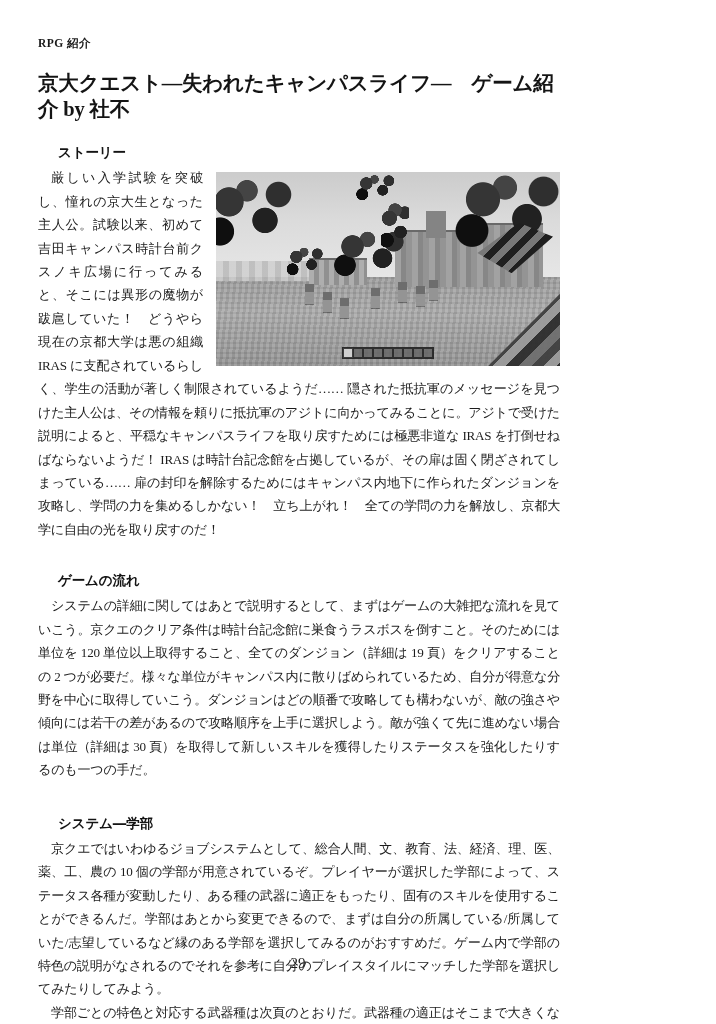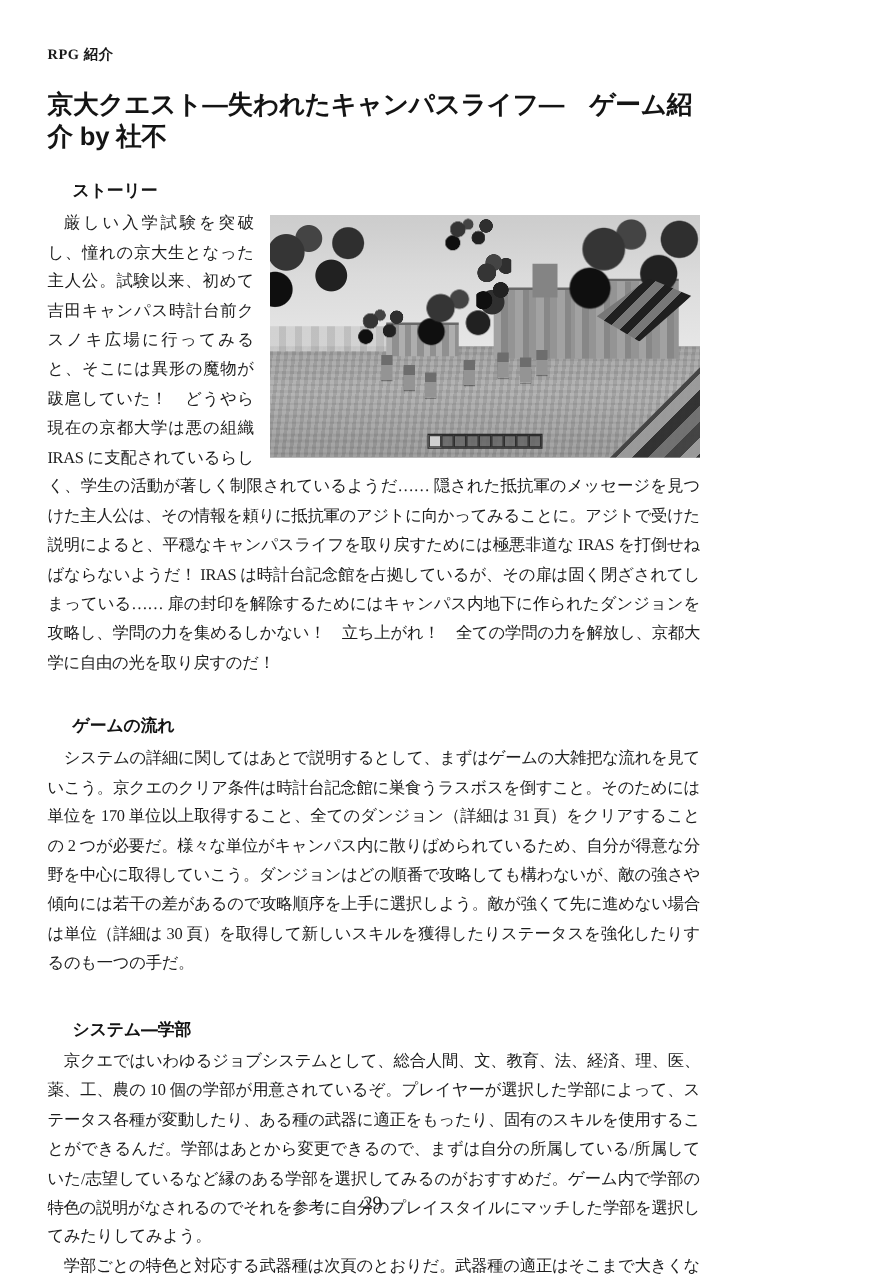--- a/index.html
+++ b/index.html
@@ -28,21 +28,21 @@
   .running-head {
     font-size: 11.5px;
     letter-spacing: .04em;
     color: #1a1a1a;
     margin: 0 0 0 0;
     font-family: "Liberation Serif", "DejaVu Serif", serif;
     font-weight: 700;
   }
 
   .doc-title {
-    font-family: Liberation Sans, sans-serif;
+    font-family: Liberation Serif, serif;
     font-size: 20.5px;
     font-weight: 700;
     letter-spacing: -0.2px;
     margin: 20px 0 0 0;
     line-height: 1.25;
     color: #141414;
   }
 
   .section-head {
     font-family: "DejaVu Sans", "Liberation Sans", sans-serif;
@@ -224,21 +224,21 @@
         <div class="slot"></div>
         <div class="slot"></div>
       </div>
     </div>
 
     <p class="body story-body">厳しい入学試験を突破し、憧れの京大生となった主人公。試験以来、初めて吉田キャンパス時計台前クスノキ広場に行ってみると、そこには異形の魔物が跋扈していた！　どうやら現在の京都大学は悪の組織 IRAS に支配されているらしく、学生の活動が著しく制限されているようだ…… 隠された抵抗軍のメッセージを見つけた主人公は、その情報を頼りに抵抗軍のアジトに向かってみることに。アジトで受けた説明によると、平穏なキャンパスライフを取り戻すためには極悪非道な IRAS を打倒せねばならないようだ！ IRAS は時計台記念館を占拠しているが、その扉は固く閉ざされてしまっている…… 扉の封印を解除するためにはキャンパス内地下に作られたダンジョンを攻略し、学問の力を集めるしかない！　立ち上がれ！　全ての学問の力を解放し、京都大学に自由の光を取り戻すのだ！</p>
   </div>
 
   <div class="flow-block">
     <h2 class="section-head">ゲームの流れ</h2>
-    <p class="body flow-body">システムの詳細に関してはあとで説明するとして、まずはゲームの大雑把な流れを見ていこう。京クエのクリア条件は時計台記念館に巣食うラスボスを倒すこと。そのためには単位を 170 単位以上取得すること、全てのダンジョン（詳細は 31 頁）をクリアすることの 2 つが必要だ。様々な単位がキャンパス内に散りばめられているため、自分が得意な分野を中心に取得していこう。ダンジョンはどの順番で攻略しても構わないが、敵の強さや傾向には若干の差があるので攻略順序を上手に選択しよう。敵が強くて先に進めない場合は単位（詳細は 30 頁）を取得して新しいスキルを獲得したりステータスを強化したりするのも一つの手だ。</p>
+    <p class="body flow-body">システムの詳細に関してはあとで説明するとして、まずはゲームの大雑把な流れを見ていこう。京クエのクリア条件は時計台記念館に巣食うラスボスを倒すこと。そのためには単位を 120 単位以上取得すること、全てのダンジョン（詳細は 19 頁）をクリアすることの 2 つが必要だ。様々な単位がキャンパス内に散りばめられているため、自分が得意な分野を中心に取得していこう。ダンジョンはどの順番で攻略しても構わないが、敵の強さや傾向には若干の差があるので攻略順序を上手に選択しよう。敵が強くて先に進めない場合は単位（詳細は 30 頁）を取得して新しいスキルを獲得したりステータスを強化したりするのも一つの手だ。</p>
   </div>
 
   <div class="system-block">
     <h2 class="section-head">システム―学部</h2>
     <p class="body system-body">京クエではいわゆるジョブシステムとして、総合人間、文、教育、法、経済、理、医、薬、工、農の 10 個の学部が用意されているぞ。プレイヤーが選択した学部によって、ステータス各種が変動したり、ある種の武器に適正をもったり、固有のスキルを使用することができるんだ。学部はあとから変更できるので、まずは自分の所属している/所属していた/志望しているなど縁のある学部を選択してみるのがおすすめだ。ゲーム内で学部の特色の説明がなされるのでそれを参考に自分のプレイスタイルにマッチした学部を選択してみたりしてみよう。</p>
     <p class="body system-body2">学部ごとの特色と対応する武器種は次頁のとおりだ。武器種の適正はそこまで大きくないため、参考程度にしてくれ。武器の説明は 38 頁にあるぞ。</p>
   </div>
 
   <div class="page-number">29</div>
 

